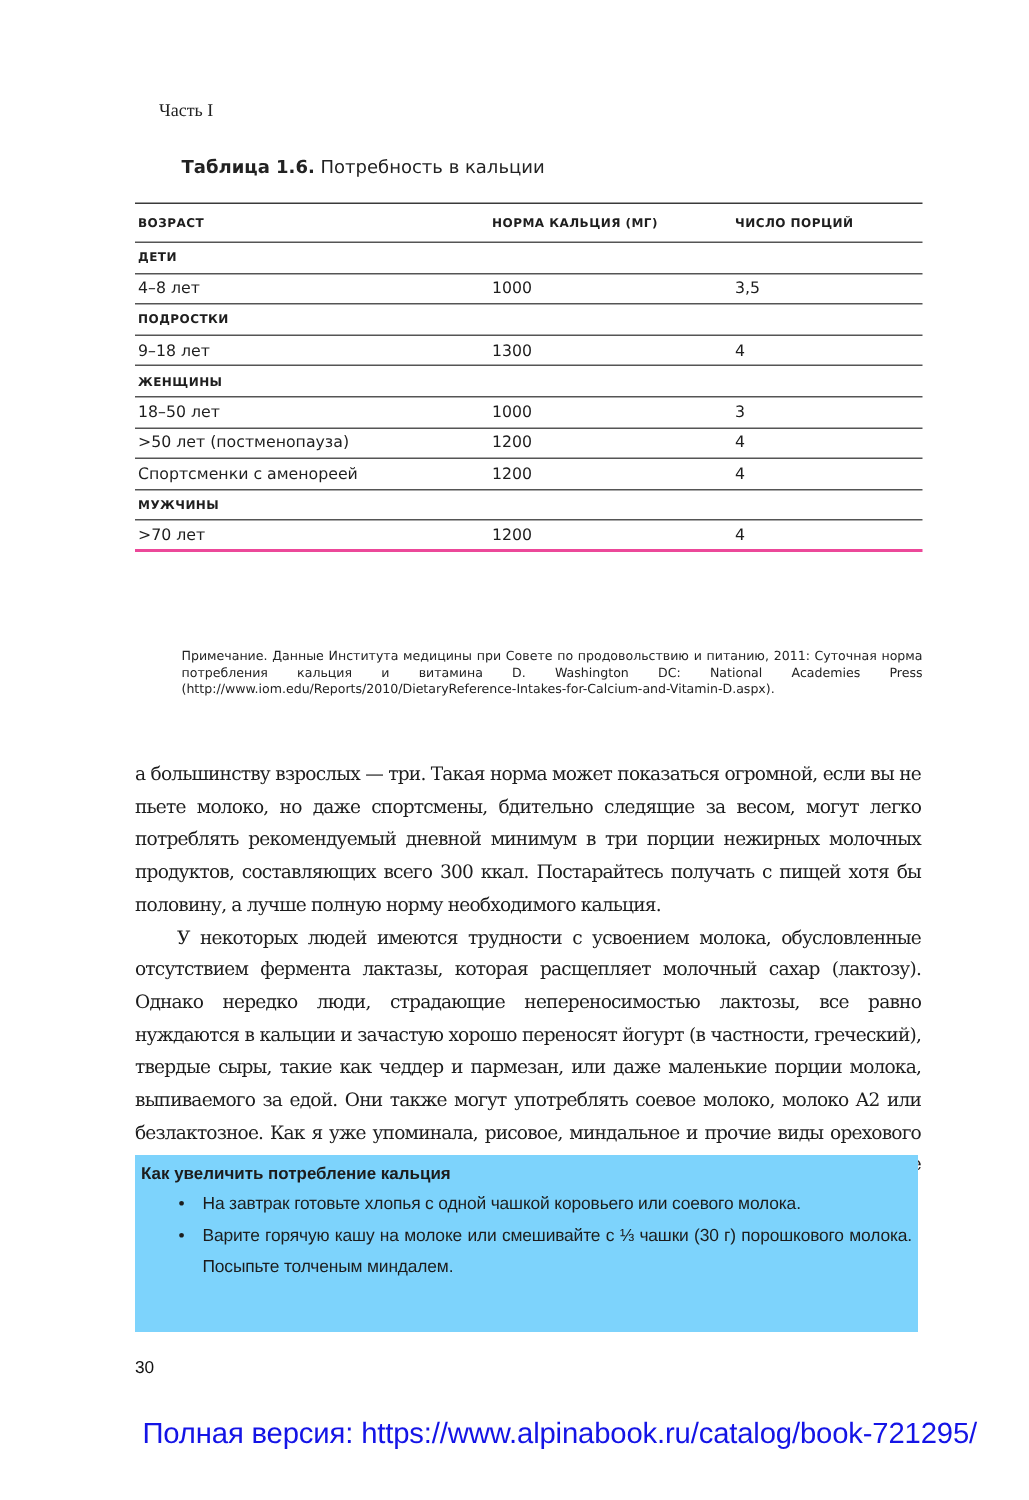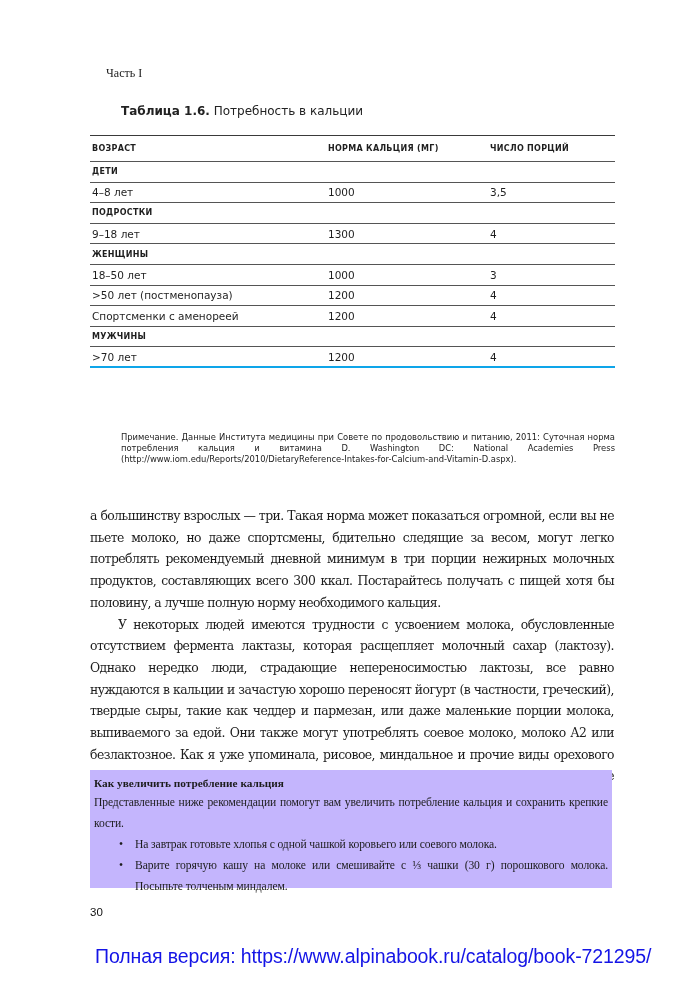--- a/index.html
+++ b/index.html
@@ -18,21 +18,21 @@
 
     .table-wrap {
       position: absolute; left: 90px; top: 135px; width: 525px;
     }
     table.calcium {
       width: 100%; border-collapse: collapse;
       font-family: "DejaVu Sans", sans-serif; font-size: 10.5px; color: #1e1e1e;
     }
     table.calcium thead tr { border-top: 1.6px solid #3a3a3a; }
     table.calcium tr { border-bottom: 1.3px solid #555; height: 20.6px; }
-    table.calcium tbody tr:last-child { border-bottom: 2px solid #0ea5e9; }
+    table.calcium tbody tr:last-child { border-bottom: 2px solid #ec4899; }
     table.calcium th, table.calcium td {
       text-align: left; vertical-align: middle; padding: 0 0 0 2px; font-weight: normal;
     }
     table.calcium th {
       font-weight: bold; font-size: 8px; letter-spacing: 0.3px; height: 26px;
     }
     table.calcium thead tr { height: 26px; }
     table.calcium .col-age { width: 236px; }
     table.calcium .col-norm { width: 162px; }
     table.calcium tr.group td {
@@ -48,22 +48,22 @@
     .body-text {
       position: absolute; left: 90px; top: 505px; width: 524px;
       font-family: "DejaVu Serif", serif; font-size: 12.4px; line-height: 21.7px;
       color: #1c1c1c; text-align: justify; letter-spacing: -0.55px;
     }
     .body-text p { text-align: justify; text-align-last: left; }
     .body-text p.indent { text-indent: 28px; }
 
     .sidebar-box {
       position: absolute; left: 90px; top: 770px; width: 522px; height: 118px;
-      background: #c4b5fd; padding: 5px 4px 0 4px;
-      font-family: Liberation Serif, serif; color: #1c1c1c;
+      background: #7dd3fc; padding: 5px 4px 0 4px;
+      font-family: Liberation Sans, sans-serif; color: #1c1c1c;
     }
     .sidebar-title { font-weight: bold; font-size: 11.3px; line-height: 17px; }
     .sidebar-intro { font-size: 11.6px; line-height: 21px; text-align: justify; letter-spacing: -0.1px; }
     .sidebar-list { list-style: none; margin-left: 25px; }
     .sidebar-list li {
       position: relative; padding-left: 16px; font-size: 11.6px; line-height: 21px;
       text-align: justify; letter-spacing: -0.1px;
     }
     .sidebar-list li .bullet { position: absolute; left: 0; top: 0; }
 
@@ -152,21 +152,20 @@
 
 <div class="table-note">Примечание. Данные Института медицины при Совете по продовольствию и питанию, 2011: Суточная норма потребления кальция и витамина D. Washington DC: National Academies Press (http://www.iom.edu/Reports/2010/DietaryReference-Intakes-for-Calcium-and-Vitamin-D.aspx).</div>
 
 <div class="body-text">
   <p>а большинству взрослых — три. Такая норма может показаться огромной, если вы не пьете молоко, но даже спортсмены, бдительно следящие за весом, могут легко потреблять рекомендуемый дневной минимум в три порции нежирных молочных продуктов, составляющих всего 300 ккал. Постарайтесь получать с пищей хотя бы половину, а лучше полную норму необходимого кальция.</p>
   <p class="indent">У некоторых людей имеются трудности с усвоением молока, обусловленные отсутствием фермента лактазы, которая расщепляет молочный сахар (лактозу). Однако нередко люди, страдающие непереносимостью лактозы, все равно нуждаются в кальции и зачастую хорошо переносят йогурт (в частности, греческий), твердые сыры, такие как чеддер и пармезан, или даже маленькие порции молока, выпиваемого за едой. Они также могут употреблять соевое молоко, молоко A2 или безлактозное. Как я уже упоминала, рисовое, миндальное и прочие виды орехового молока не являются достойной альтернативой коровьему или соевому в плане питательности.</p>
 </div>
 
 <div class="sidebar-box">
   <div class="sidebar-title">Как увеличить потребление кальция</div>
-  <div class="sidebar-intro">Представленные ниже рекомендации помогут вам увеличить потребление кальция и сохранить крепкие кости.</div>
   <ul class="sidebar-list">
     <li>
       <span class="bullet">•</span>
       <span>На завтрак готовьте хлопья с одной чашкой коровьего или соевого молока.</span>
     </li>
     <li>
       <span class="bullet">•</span>
       <span>Варите горячую кашу на молоке или смешивайте с ⅓ чашки (30 г) порошкового молока. Посыпьте толченым миндалем.</span>
     </li>
   </ul>

